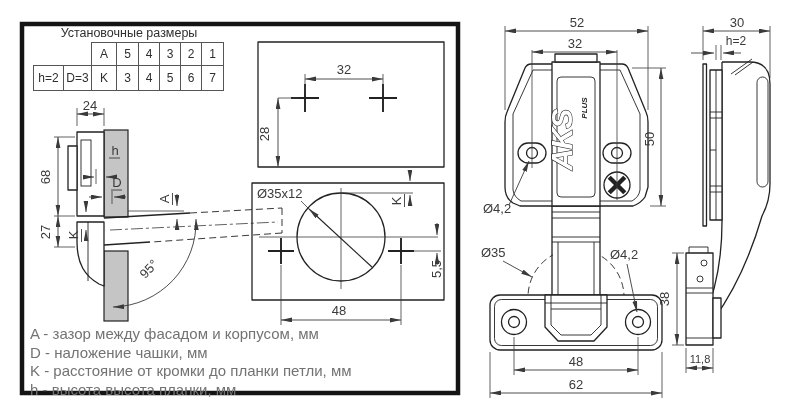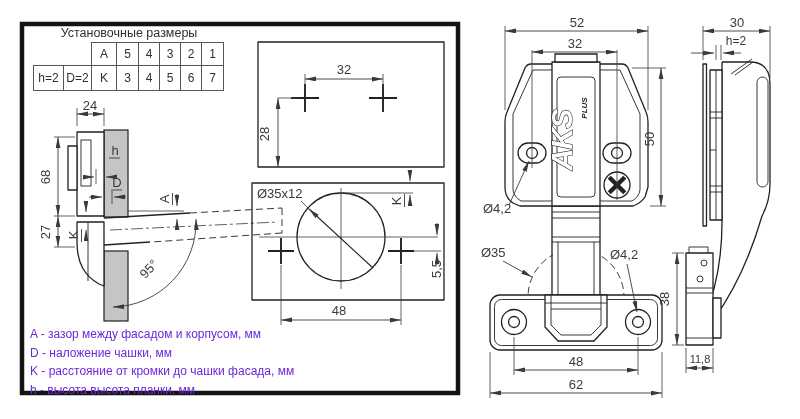--- a/index.html
+++ b/index.html
@@ -10,22 +10,22 @@
   
   .tblwrap{position:absolute;left:33px;top:26px;width:192px;z-index:2;}
   .tbl-title{font-size:12.5px;text-align:center;color:#2f2f2f;margin:0 0 2px 0;}
   table.tbl{border-collapse:collapse;table-layout:fixed;width:190px;}
   table.tbl td{border:1px solid #555;height:22px;text-align:center;vertical-align:middle;
                font-size:12px;color:#2f2f2f;padding:0;}
   table.tbl tr.r2 td{height:24px;}
   table.tbl td.nb{border:none;}
 
   
-  .legend{position:absolute;left:30px;top:325px;font-size:12px;line-height:18.6px;
-          color:#6d28d9;z-index:2;white-space:nowrap;}
+  .legend{position:absolute;left:30px;top:325px;font-size:15px;line-height:18.6px;
+          color:#737373;z-index:2;white-space:nowrap;}
 
   
   .panel{fill:#c5c5c5;stroke:#222;stroke-width:1.2;}
   .ln{fill:none;stroke:#222;stroke-width:1.3;stroke-linejoin:round;}
   .lnw{fill:#fff;stroke:#222;stroke-width:1.3;stroke-linejoin:round;}
   .ln2{fill:none;stroke:#222;stroke-width:0.9;}
   .lnw2{fill:#fff;stroke:#222;stroke-width:0.9;}
   .bold{fill:none;stroke:#222;stroke-width:1.9;}
   .ext{fill:none;stroke:#3a3a3a;stroke-width:0.8;}
   .ul{stroke:#3a3a3a;stroke-width:0.9;}
@@ -67,36 +67,36 @@
         <td class="nb"></td>
         <td>A</td>
         <td>5</td>
         <td>4</td>
         <td>3</td>
         <td>2</td>
         <td>1</td>
       </tr>
       <tr class="r2">
         <td>h=2</td>
-        <td>D=2</td>
+        <td>D=3</td>
         <td>K</td>
         <td>3</td>
         <td>4</td>
         <td>5</td>
         <td>6</td>
         <td>7</td>
       </tr>
     </tbody>
       </table>
   </div>
 
   <div class="legend">
     <div>A - зазор между фасадом и корпусом, мм</div>
     <div>D - наложение чашки, мм</div>
-    <div>K - расстояние от кромки до чашки фасада, мм</div>
+    <div>K - расстояние от кромки до планки петли, мм</div>
     <div>h - высота высота планки, мм</div>
   </div>
 
   <svg class="draw" width="800" height="419" viewBox="0 0 800 419">
     <defs>
       <marker id="ah" markerWidth="12" markerHeight="6" refX="11" refY="2.4" orient="auto-start-reverse" markerUnits="userSpaceOnUse">
         <path d="M0,0 L11,2.4 L0,4.8 Z" fill="#3a3a3a"></path>
       </marker>
     </defs>
 

